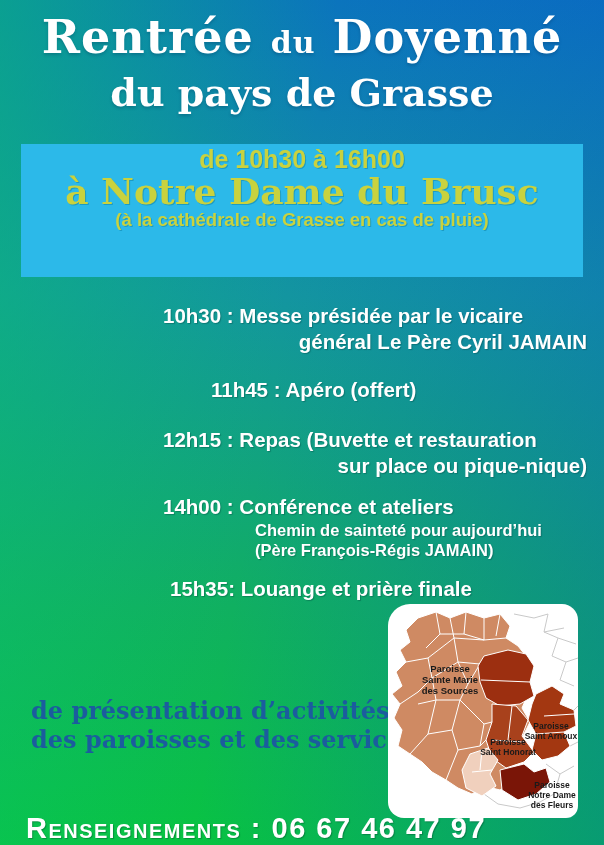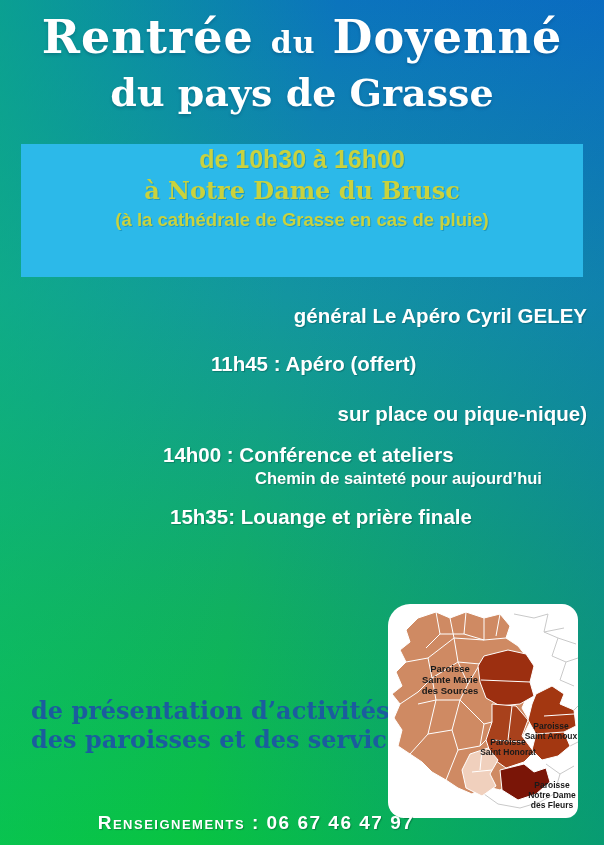--- a/index.html
+++ b/index.html
@@ -15,21 +15,21 @@
          font-family:"DejaVu Serif",serif;font-weight:700;
          text-shadow:0 2px 3px rgba(0,40,80,0.25);}
   .title .l1{font-size:46px;line-height:54px;letter-spacing:1px;}
   .title .l1 .small{font-size:30px;}
   .title .l2{font-size:38px;line-height:46px;}
   
   .banner{position:absolute;left:21px;top:144px;width:562px;height:133px;background:#2cb9e9;
           text-align:center;color:#c9d23e;text-shadow:1px 1px 0 rgba(0,100,130,0.35);}
   .banner .b1{font-family:"DejaVu Serif",serif;font-weight:700;font-size:31px;line-height:36px;margin-top:8px;}
   .banner .b2{font-family:Liberation Sans, sans-serif;font-weight:700;font-size:25px;line-height:30px;}
-  .banner .b3{font-family:"DejaVu Serif",serif;font-weight:700;font-size:24px;line-height:34px;}
+  .banner .b3{font-family:"DejaVu Serif",serif;font-weight:700;font-size:36px;line-height:34px;}
   .banner .b4{font-weight:700;font-size:18.5px;line-height:24px;}
   
   .schedule{position:absolute;left:163px;right:17px;top:303px;color:#ffffff;font-weight:700;
             font-size:20.5px;line-height:26px;text-shadow:1px 1px 1px rgba(0,60,60,0.35);}
   .sched-item{white-space:nowrap;}
   .sched-item .l2{text-align:right;white-space:nowrap;}
   .sched-item .sub{font-size:16.5px;line-height:20px;padding-left:92px;white-space:nowrap;}
   .mb1{margin-bottom:22px;} .mb2{margin-bottom:24px;margin-left:48px;} .mb3{margin-bottom:15px;}
   .mb4{margin-bottom:16px;} .mb5{margin-bottom:8px;}
   .indent{padding-left:7px;}
@@ -37,21 +37,21 @@
   .stands{position:absolute;left:31px;top:696px;color:#1b5c9e;font-family:"DejaVu Serif",serif;
           font-weight:700;font-size:24px;line-height:29px;}
   
   .map-card{position:absolute;left:388px;top:604px;width:190px;height:214px;background:#ffffff;
             border-radius:22px 16px 12px 16px;overflow:hidden;}
   .map-card svg{display:block;}
   .map-label{font-family:"Liberation Sans",sans-serif;font-weight:700;fill:#1a1a1a;text-anchor:middle;}
   .lbl-lg{font-size:9.5px;} .lbl-sm{font-size:8.5px;}
   
   .footer{position:absolute;left:0;top:812px;width:604px;padding-right:92px;box-sizing:border-box;
-          text-align:center;color:#ffffff;font-weight:700;font-size:19px;letter-spacing:1.5px;
+          text-align:center;color:#ffffff;font-weight:700;font-size:29px;letter-spacing:1.5px;
           font-variant:small-caps;text-shadow:1px 1px 1px rgba(0,70,40,0.4);}
 </style>
 </head>
 <body>
 
 <div class="poster">
 
   <header class="title">
     <div class="l1">
       <span>Rentrée</span>
@@ -62,31 +62,34 @@
   </header>
 
   <section class="banner">
     <div class="b2">de 10h30 à 16h00</div>
     <div class="b3">à Notre Dame du Brusc</div>
     <div class="b4">(à la cathédrale de Grasse en cas de pluie)</div>
   </section>
 
   <section class="schedule">
     <div class="sched-item mb1">
-      <div class="l2">général Le Apéro Cyril GELEY</div>
+      <div class="l1">10h30 : Messe présidée par le vicaire</div>
+      <div class="l2">général Le Père Cyril JAMAIN</div>
     </div>
     <div class="sched-item mb2">
       <div class="l1">11h45 : Apéro (offert)</div>
     </div>
     <div class="sched-item mb3">
+      <div class="l1">12h15 : Repas (Buvette et restauration</div>
       <div class="l2">sur place ou pique-nique)</div>
     </div>
     <div class="sched-item mb4">
       <div class="l1">14h00 : Conférence et ateliers</div>
       <div class="sub">Chemin de sainteté pour aujourd’hui</div>
+      <div class="sub">(Père François-Régis JAMAIN)</div>
     </div>
     <div class="sched-item mb5 indent">
       <div class="l1">15h35: Louange et prière finale</div>
     </div>
   </section>
 
   <div class="stands">
     <div>de présentation d’activités</div>
     <div>des paroisses et des services</div>
   </div>

